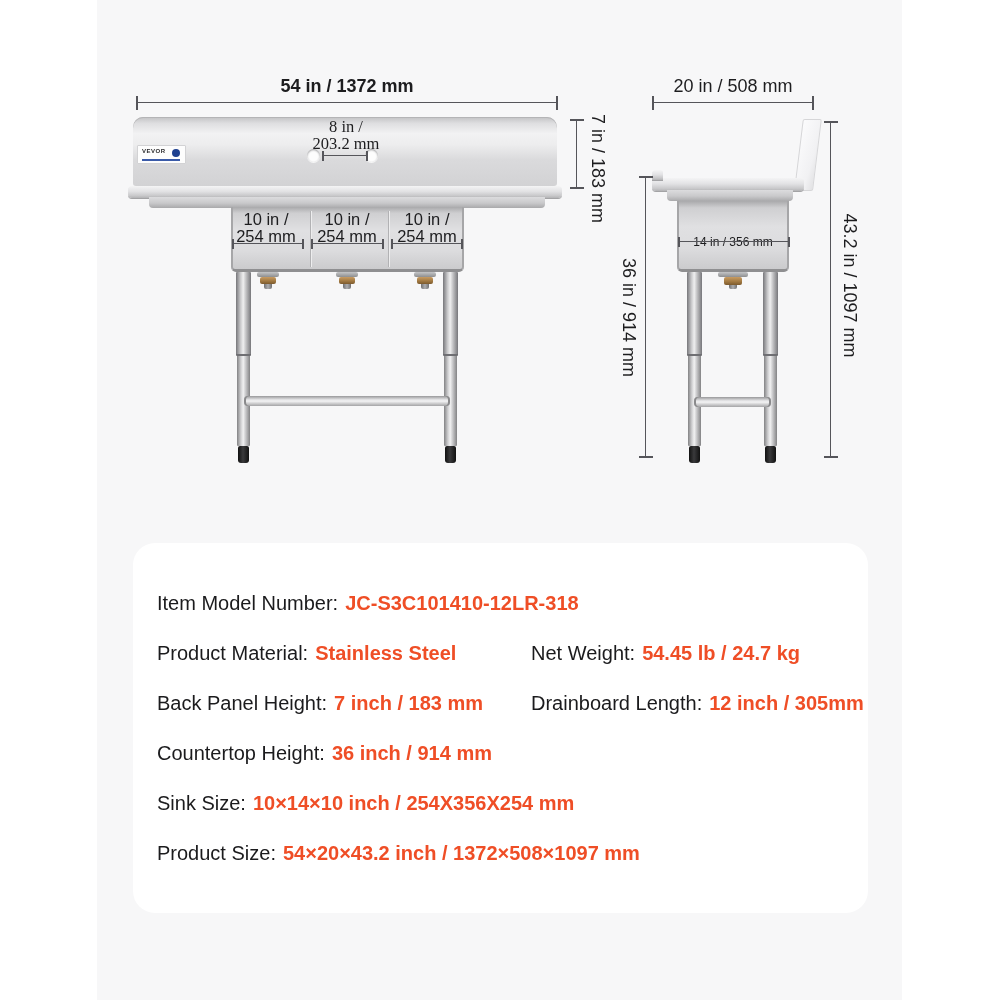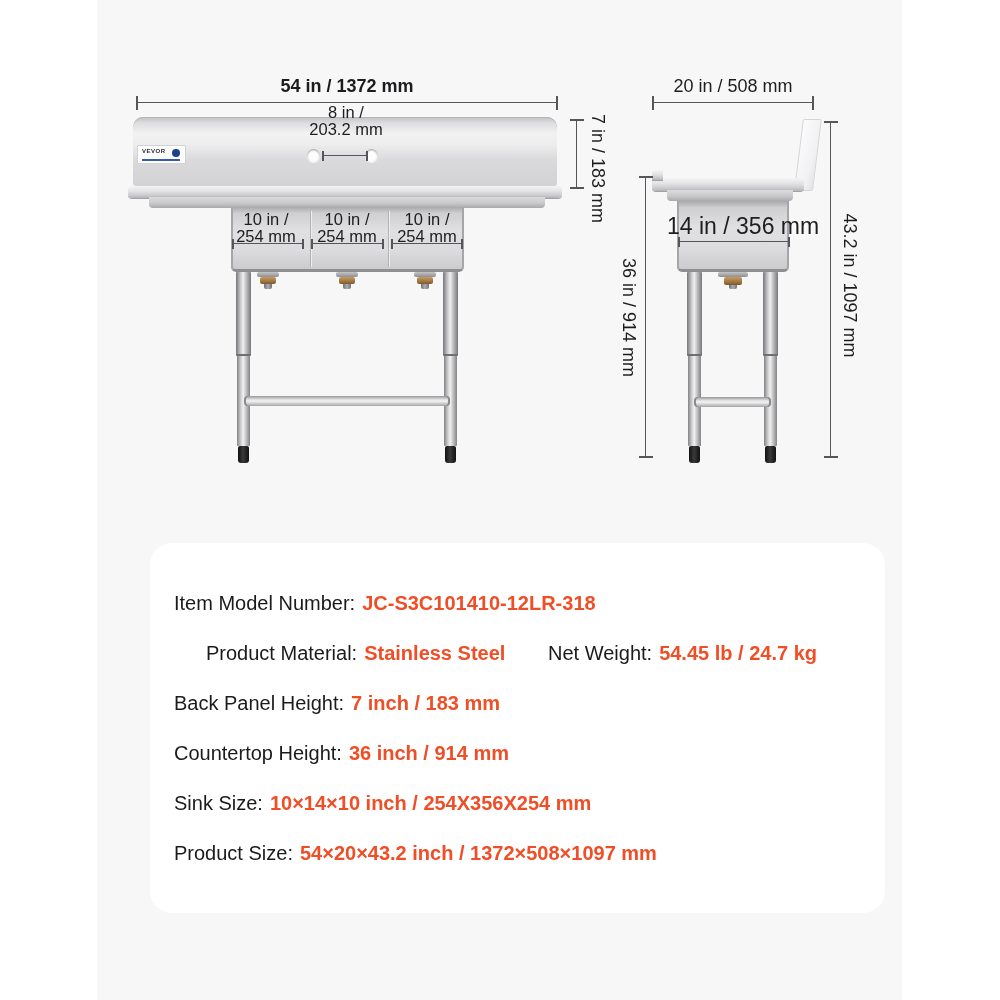--- a/index.html
+++ b/index.html
@@ -46,21 +46,21 @@
   .splash{background:linear-gradient(100deg,#fbfbfc 0%,#f1f1f3 70%,#e2e2e4 100%);
           border:1px solid #d6d6d8;border-radius:2px;transform:skewX(-7deg);transform-origin:bottom left;}
 
   
   .sticker{background:#fdfdfd;border:1px solid #d2d2d4;border-radius:1px;overflow:hidden;}
   .sticker .brandtext{position:absolute;left:4px;top:2px;font-size:6px;font-weight:bold;letter-spacing:.5px;color:#2a2a2c;}
   .sticker .dot{position:absolute;right:5px;top:3px;width:8px;height:8px;border-radius:50%;background:#1d3f8f;}
   .sticker .bar{position:absolute;left:4px;bottom:2px;width:38px;height:2px;background:#3a5aa8;}
 
   
-  .panel{position:absolute;left:150px;top:543px;width:735px;height:370px;background:#ffffff;border-radius:22px;}
+  .panel{position:absolute;left:133px;top:543px;width:735px;height:370px;background:#ffffff;border-radius:22px;}
   .spec-line{position:absolute;font-size:20px;line-height:25px;color:#1b1b1d;white-space:nowrap;}
   .spec-line .val{color:var(--accent,#EF4E26);font-weight:bold;margin-left:7px;}
 </style>
 </head>
 <body>
 
 <div class="canvas">
   <div class="stage"></div>
 
   <div class="abs" style="left:0;top:0;width:1000px;height:0;">
@@ -68,21 +68,21 @@
     <div class="dimh" style="left:137px;top:102px;width:420px;"></div>
 
     <div class="backpanel abs" style="left:133px;top:117px;width:424px;height:69px;"></div>
 
     <div class="sticker abs" style="left:137px;top:145px;width:47px;height:17px;">
       <span class="brandtext">VEVOR</span>
       <span class="dot"></span>
       <span class="bar"></span>
     </div>
 
-    <div class="dimlabel sm" style="left:285px;top:104px;width:122px;">
+    <div class="dimlabel sm" style="left:285px;top:119px;width:122px;font-family:Liberation Serif, serif;">
       <span>8 in /</span><br>
       <span>203.2 mm</span>
     </div>
     <div class="hole" style="left:307px;top:149px;"></div>
     <div class="hole" style="left:365px;top:149px;"></div>
     <div class="dimh small" style="left:323px;top:155px;width:44px;"></div>
 
     <div class="dimv" style="left:576px;top:120px;height:68px;"></div>
     <div class="dimlabel rot" style="left:537px;top:158px;width:120px;">7 in / 183 mm</div>
 
@@ -133,21 +133,21 @@
     <div class="dimlabel" style="left:653px;top:76px;width:160px;">20 in / 508 mm</div>
     <div class="dimh" style="left:653px;top:102px;width:160px;"></div>
 
     <div class="splash abs" style="left:794px;top:119px;width:17px;height:70px;"></div>
 
     <div class="counter abs" style="left:652px;top:178px;width:152px;height:13px;"></div>
     <div class="counter abs" style="left:652px;top:170px;width:11px;height:10px;border-radius:4px 3px 0 0;"></div>
     <div class="apron abs" style="left:667px;top:190px;width:126px;height:11px;"></div>
     <div class="bowl abs" style="left:677px;top:201px;width:112px;height:71px;"></div>
 
-    <div class="dimlabel" style="left:667px;top:216px;width:132px;font-size:23px;">14 in / 356 mm</div>
+    <div class="dimlabel" style="left:667px;top:232px;width:132px;font-size:12px;">14 in / 356 mm</div>
     <div class="dimh small" style="left:679px;top:241px;width:110px;"></div>
 
     <div class="flange abs" style="left:718px;top:272px;width:30px;height:5px;"></div>
     <div class="brass abs" style="left:724px;top:277px;width:18px;height:8px;"></div>
     <div class="stem abs" style="left:729px;top:285px;width:8px;height:4px;"></div>
 
     <div class="leg abs" style="left:688px;top:272px;width:13px;height:174px;"></div>
     <div class="legtop abs" style="left:687px;top:272px;width:15px;height:82px;"></div>
     <div class="leg abs" style="left:764px;top:272px;width:13px;height:174px;"></div>
     <div class="legtop abs" style="left:763px;top:272px;width:15px;height:82px;"></div>
@@ -160,29 +160,32 @@
 
     <div class="dimv" style="left:830px;top:122px;height:335px;"></div>
     <div class="dimlabel rot" style="left:764px;top:275px;width:170px;">43.2 in / 1097 mm</div>
   </div>
 
   <div class="panel">
     <div class="spec-line" style="left:24px;top:48px;">
       <span class="lbl">Item Model Number:</span><span class="val">JC-S3C101410-12LR-318</span>
     </div>
 
-    <div class="spec-line" style="left:24px;top:98px;margin-left:32px;">
+    <div class="spec-line" style="left:24px;top:98px;">
       <span class="lbl">Product Material:</span><span class="val">Stainless Steel</span>
     </div>
     <div class="spec-line" style="left:398px;top:98px;">
       <span class="lbl">Net Weight:</span><span class="val">54.45 lb / 24.7 kg</span>
     </div>
 
     <div class="spec-line" style="left:24px;top:148px;text-align:right;">
       <span class="lbl">Back Panel Height:</span><span class="val">7 inch / 183 mm</span>
+    </div>
+    <div class="spec-line" style="left:398px;top:148px;">
+      <span class="lbl">Drainboard Length:</span><span class="val">12 inch / 305mm</span>
     </div>
 
     <div class="spec-line" style="left:24px;top:198px;">
       <span class="lbl">Countertop Height:</span><span class="val">36 inch / 914 mm</span>
     </div>
 
     <div class="spec-line" style="left:24px;top:248px;">
       <span class="lbl">Sink Size:</span><span class="val">10×14×10 inch / 254X356X254 mm</span>
     </div>
 

